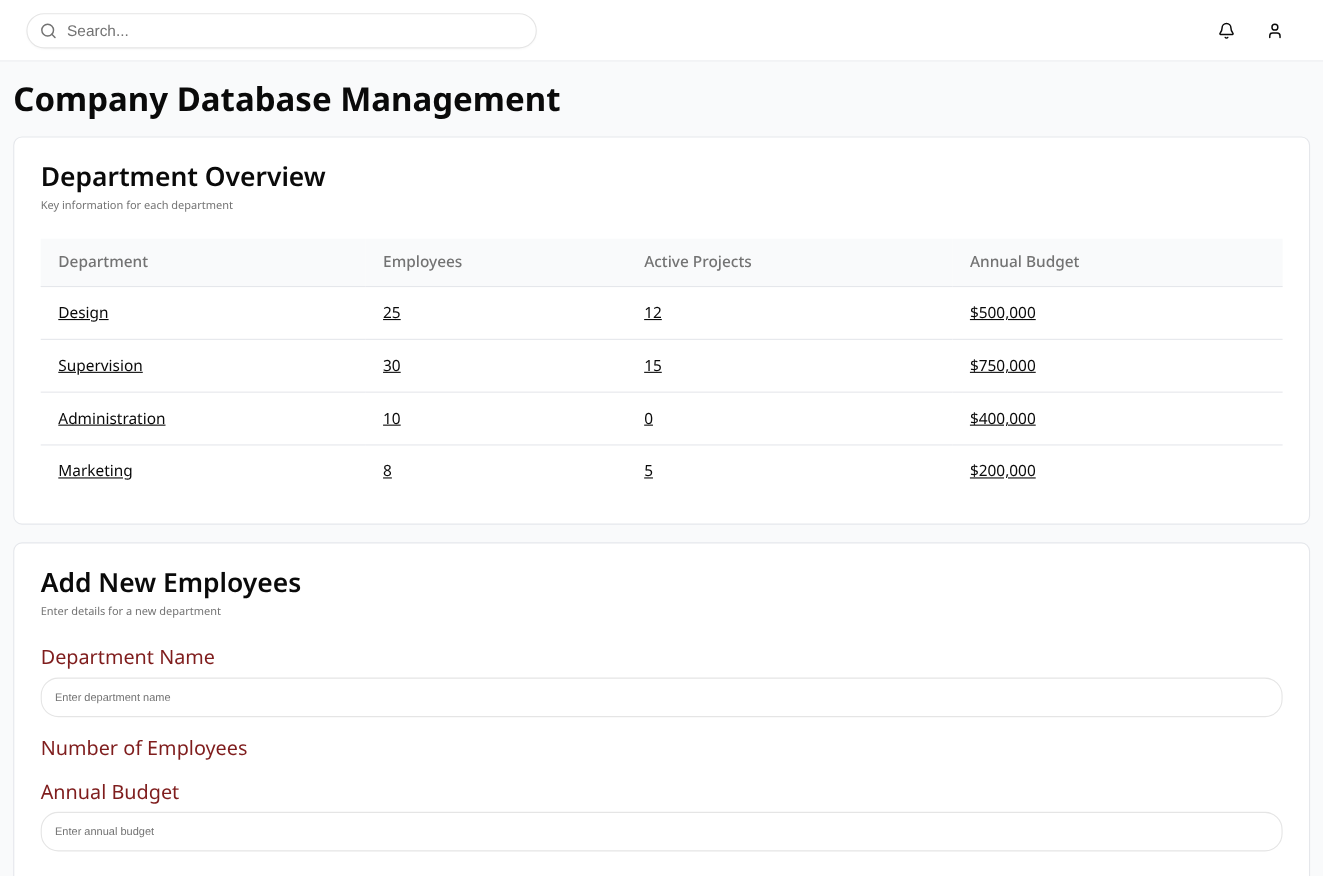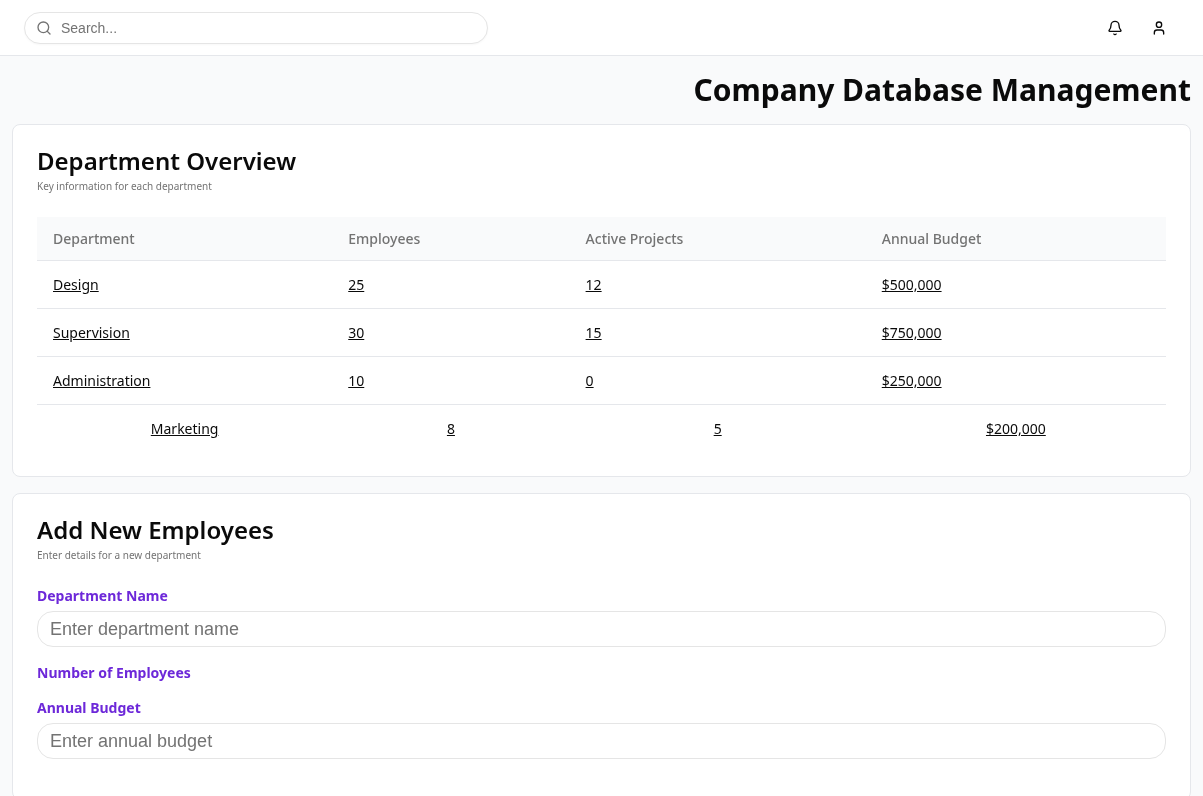--- a/index.html
+++ b/index.html
@@ -76,21 +76,20 @@
       background: #f9fafb;
       min-height: calc(796px - 56px);
       padding: 16px 12px 32px;
     }
     .page-title {
       font-size: 30px;
       font-weight: 700;
       line-height: 36px;
       margin-bottom: 16px;
       padding: 0 0 0 0;
-      text-align: right;
     }
     .card {
       background: #fff;
       border: 1px solid #e5e7eb;
       border-radius: 8px;
       margin-bottom: 16px;
     }
     .card-header {
       padding: 24px 24px 0;
     }
@@ -121,45 +120,44 @@
       padding: 12px 16px;
       font-weight: 500;
       color: #737373;
       font-size: 14px;
     }
     tbody tr {
       border-bottom: 1px solid #e5e7eb;
     }
     tbody tr:last-child {
       border-bottom: none;
-      text-align: center;
     }
     td {
       padding: 14px 16px;
       font-size: 14px;
       color: #0a0a0a;
       text-decoration: underline;
     }
     .form-group {
       margin-bottom: 16px;
     }
     .form-label {
       display: block;
-      font-size: 14px;
-      font-weight: 700;
+      font-size: 18px;
+      font-weight: 400;
       margin-bottom: 6px;
-      color: #6d28d9;
+      color: #7f1d1d;
     }
     .form-input {
       width: 100%;
       height: 36px;
       padding: 8px 12px;
       border: 1px solid #e5e5e5;
       border-radius: 16px;
-      font-size: 18px;
+      font-size: 10px;
       outline: none;
       background: #fff;
     }
     .form-input::placeholder {
       color: #737373;
     }
   </style>
 </head>
 <body>
 
@@ -215,21 +213,21 @@
             <tr>
               <td>Supervision</td>
               <td>30</td>
               <td>15</td>
               <td>$750,000</td>
             </tr>
             <tr>
               <td>Administration</td>
               <td>10</td>
               <td>0</td>
-              <td>$250,000</td>
+              <td>$400,000</td>
             </tr>
             <tr>
               <td>Marketing</td>
               <td>8</td>
               <td>5</td>
               <td>$200,000</td>
             </tr>
           </tbody>
       </table>
     </div>

